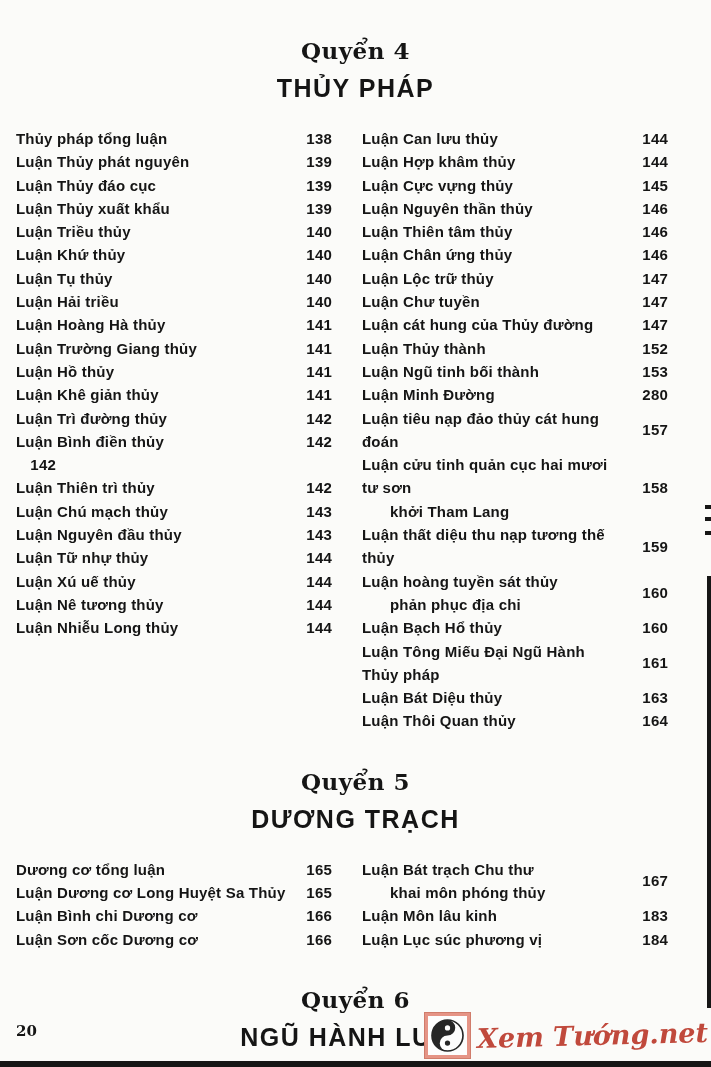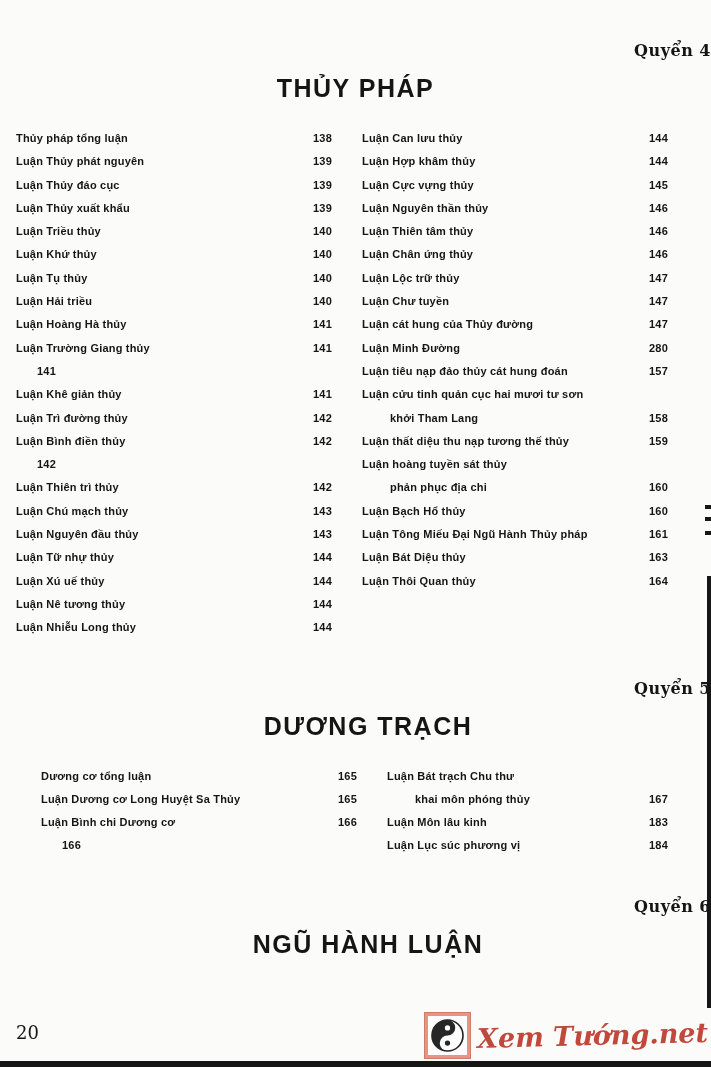--- a/index.html
+++ b/index.html
@@ -6,28 +6,27 @@
   body {
     width: 711px; height: 1067px;
     position: relative;
     background: #fbfbf9;
     overflow: hidden;
     font-family: "Liberation Sans", sans-serif;
     color: #151515;
   }
   .section { text-align: center; }
   .section.first { padding-top: 38px; }
-  .section.later { margin-top: 36px; margin-left: 25px; }
+  .section.later { margin-top: 36px; }
   .volume-label {
     font-family: "DejaVu Serif", serif;
     font-weight: bold;
-    font-size: 16px;
+    font-size: 23px;
     line-height: 26px;
     letter-spacing: 0.5px;
-    text-align: right;
   }
   .section-title {
     margin-top: 9px;
     font-size: 25px;
     line-height: 30px;
     font-weight: bold;
     letter-spacing: 1.5px;
     text-align: center;
   }
   .columns {
@@ -35,35 +34,35 @@
     gap: 30px;
     text-align: left;
     padding: 0 43px 0 16px;
     margin-top: 24px;
   }
   .col { display: block; }
   .col.left  { flex: 0 0 316px; }
   .col.right { flex: 1; }
   .row {
     display: flex;
-    align-items: flex-end;
-    font-size: 11px;
+    align-items: center;
+    font-size: 15px;
     font-weight: bold;
     line-height: 23.3px;
     letter-spacing: 0.2px;
   }
   .row .lbl { flex: 1; padding-right: 6px; }
   .row .l2 { padding-left: 28px; }
   .row .pg { width: 40px; text-align: right; white-space: nowrap; }
   .footer-pagenum {
     position: absolute;
     left: 16px; top: 1022px;
     font-family: "DejaVu Serif", serif;
-    font-weight: normal;
-    font-size: 18px;
+    font-weight: bold;
+    font-size: 15px;
     text-align: center;
   }
   .watermark {
     position: absolute;
     right: 3px; top: 1012px;
     display: flex;
     align-items: center;
     gap: 6px;
   }
   .wm-square {
@@ -159,20 +158,23 @@
             </div>
             <div class="pg">141</div>
           </div>
           <div class="row">
             <div class="lbl">
               <div class="l1">Luận Trường Giang thủy</div>
             </div>
             <div class="pg">141</div>
           </div>
           <div class="row">
+            <div class="lbl">
+              <div class="l1">Luận Hồ thủy</div>
+            </div>
             <div class="pg">141</div>
           </div>
           <div class="row">
             <div class="lbl">
               <div class="l1">Luận Khê giản thủy</div>
             </div>
             <div class="pg">141</div>
           </div>
           <div class="row">
             <div class="lbl">
@@ -279,20 +281,32 @@
             <div class="lbl">
               <div class="l1">Luận Chư tuyền</div>
             </div>
             <div class="pg">147</div>
           </div>
           <div class="row">
             <div class="lbl">
               <div class="l1">Luận cát hung của Thủy đường</div>
             </div>
             <div class="pg">147</div>
+          </div>
+          <div class="row">
+            <div class="lbl">
+              <div class="l1">Luận Thủy thành</div>
+            </div>
+            <div class="pg">152</div>
+          </div>
+          <div class="row">
+            <div class="lbl">
+              <div class="l1">Luận Ngũ tinh bối thành</div>
+            </div>
+            <div class="pg">153</div>
           </div>
           <div class="row">
             <div class="lbl">
               <div class="l1">Luận Minh Đường</div>
             </div>
             <div class="pg">280</div>
           </div>
           <div class="row">
             <div class="lbl">
               <div class="l1">Luận tiêu nạp đảo thủy cát hung đoán</div>
@@ -363,20 +377,23 @@
             </div>
             <div class="pg">165</div>
           </div>
           <div class="row">
             <div class="lbl">
               <div class="l1">Luận Bình chi Dương cơ</div>
             </div>
             <div class="pg">166</div>
           </div>
           <div class="row">
+            <div class="lbl">
+              <div class="l1">Luận Sơn cốc Dương cơ</div>
+            </div>
             <div class="pg">166</div>
           </div>
         </div>
         <div class="col right">
           <div class="row">
             <div class="lbl">
               <div class="l1">Luận Bát trạch Chu thư</div>
               <div class="l2">khai môn phóng thủy</div>
             </div>
             <div class="pg">167</div>

